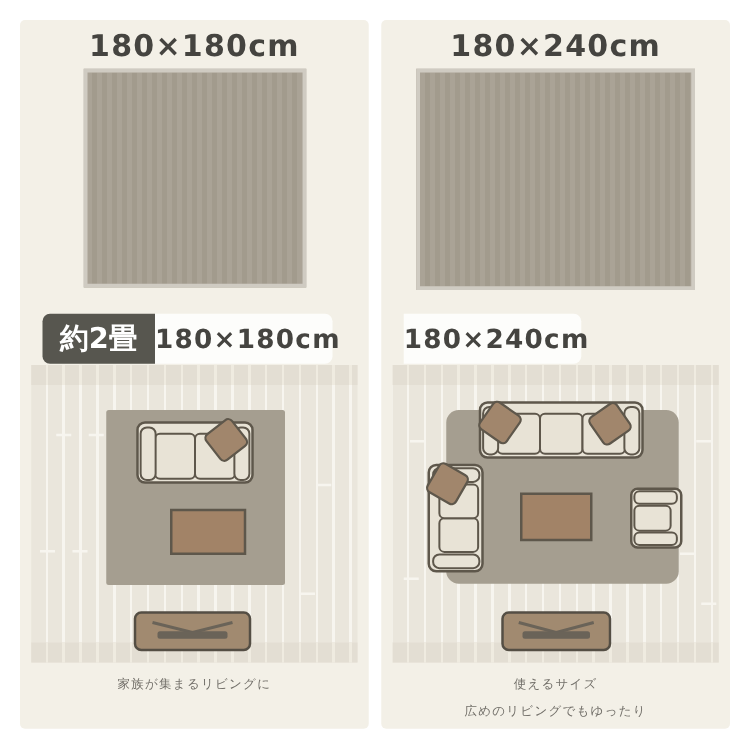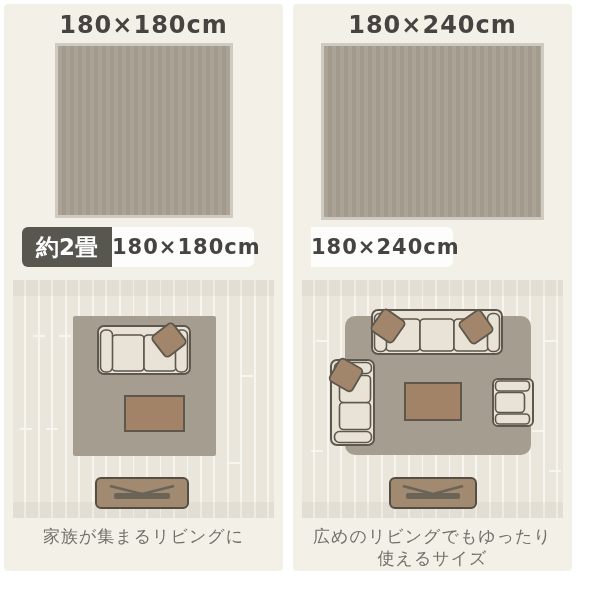--- a/index.html
+++ b/index.html
@@ -3,21 +3,21 @@
 <meta charset="utf-8">
 <style>
   html,body{margin:0;padding:0;}
   body{
     width:600px;height:600px;overflow:hidden;
     background:var(--page_bg,#fff);
     font-family:"DejaVu Sans","Liberation Sans",sans-serif;
   }
   .page{
     box-sizing:border-box;width:600px;height:561px;
-    padding:4px;display:flex;gap:10px;
+    padding:16px;display:flex;gap:10px;
   }
   .panel{
     position:relative;width:279px;height:567px;
     background:var(--panel_bg,#f3f0e7);
     border-radius:4px;flex:0 0 auto;
   }
   .title{
     margin:6px 0 0 0;height:30px;line-height:30px;
     text-align:center;font-size:24px;font-weight:bold;
     letter-spacing:1px;color:var(--title,#454440);
@@ -26,21 +26,21 @@
     box-sizing:border-box;margin:3px auto 0;
     border:3px solid var(--swatch_border,#cfcbc2);
     background-color:var(--swatch_fill,#aaa396);
     background-image:repeating-linear-gradient(90deg,
       var(--swatch_fill,#aaa396) 0 4px,
       var(--swatch_stripe,#a29b8d) 4px 8px);
   }
   .sw-square{width:178px;height:175px;}
   .sw-wide{width:223px;height:177px;}
   .badge-row{
-    position:absolute;top:223px;left:18px;height:40px;
+    position:absolute;top:235px;left:18px;height:40px;
     display:flex;z-index:3;border-radius:6px;
   }
   .badge-dark{
     width:90px;height:40px;line-height:40px;text-align:center;
     background:var(--badge_bg,#57564f);color:var(--badge_text,#fff);
     font-size:23px;font-weight:bold;border-radius:6px 0 0 6px;
   }
   .badge-light{
     width:142px;height:40px;line-height:40px;text-align:center;
     background:var(--label_bg,#fdfdfb);color:var(--label_text,#454440);
@@ -58,21 +58,21 @@
     position:absolute;left:0;right:0;height:16px;
     background-color:var(--band,#e3ded3);
     background-image:repeating-linear-gradient(90deg,
       transparent 0 11.5px, var(--band_tick,#efebe0) 11.5px 13.5px);
   }
   .band.top{top:0;} .band.bottom{bottom:0;}
   .joint{position:absolute;width:12px;height:2px;background:var(--floor_line,#f7f5ef);}
   .room{position:absolute;left:0;top:0;z-index:2;}
   .caption{
     position:absolute;top:521px;left:0;width:100%;margin:0;
-    text-align:center;font-size:17px;line-height:22px;
+    text-align:center;font-size:10px;line-height:22px;
     color:var(--caption,#73706a);letter-spacing:1px;
   }
   .cap-line{display:block;}
 </style>
 </head>
 <body>
 
 <div class="page">
 
   <section class="panel">
@@ -169,18 +169,18 @@
 
         <g>
           <rect x="88" y="198" width="86" height="30" rx="5" fill="var(--tv_fill)" stroke="var(--tv_outline)" stroke-width="2"></rect>
           <path d="M 101 206 L 131 214 L 161 206" fill="none" stroke="var(--tv_dark)" stroke-width="2.5"></path>
           <rect x="104" y="213" width="54" height="6" rx="2" fill="var(--tv_dark)"></rect>
         </g>
       </svg>
     </div>
 
     <p class="caption">
+      <span class="cap-line">使えるサイズ</span>
       <span class="cap-line">広めのリビングでもゆったり</span>
-      <span class="cap-line">使えるサイズ</span>
     </p>
   </section>
 
 </div>
 
 </body></html>

